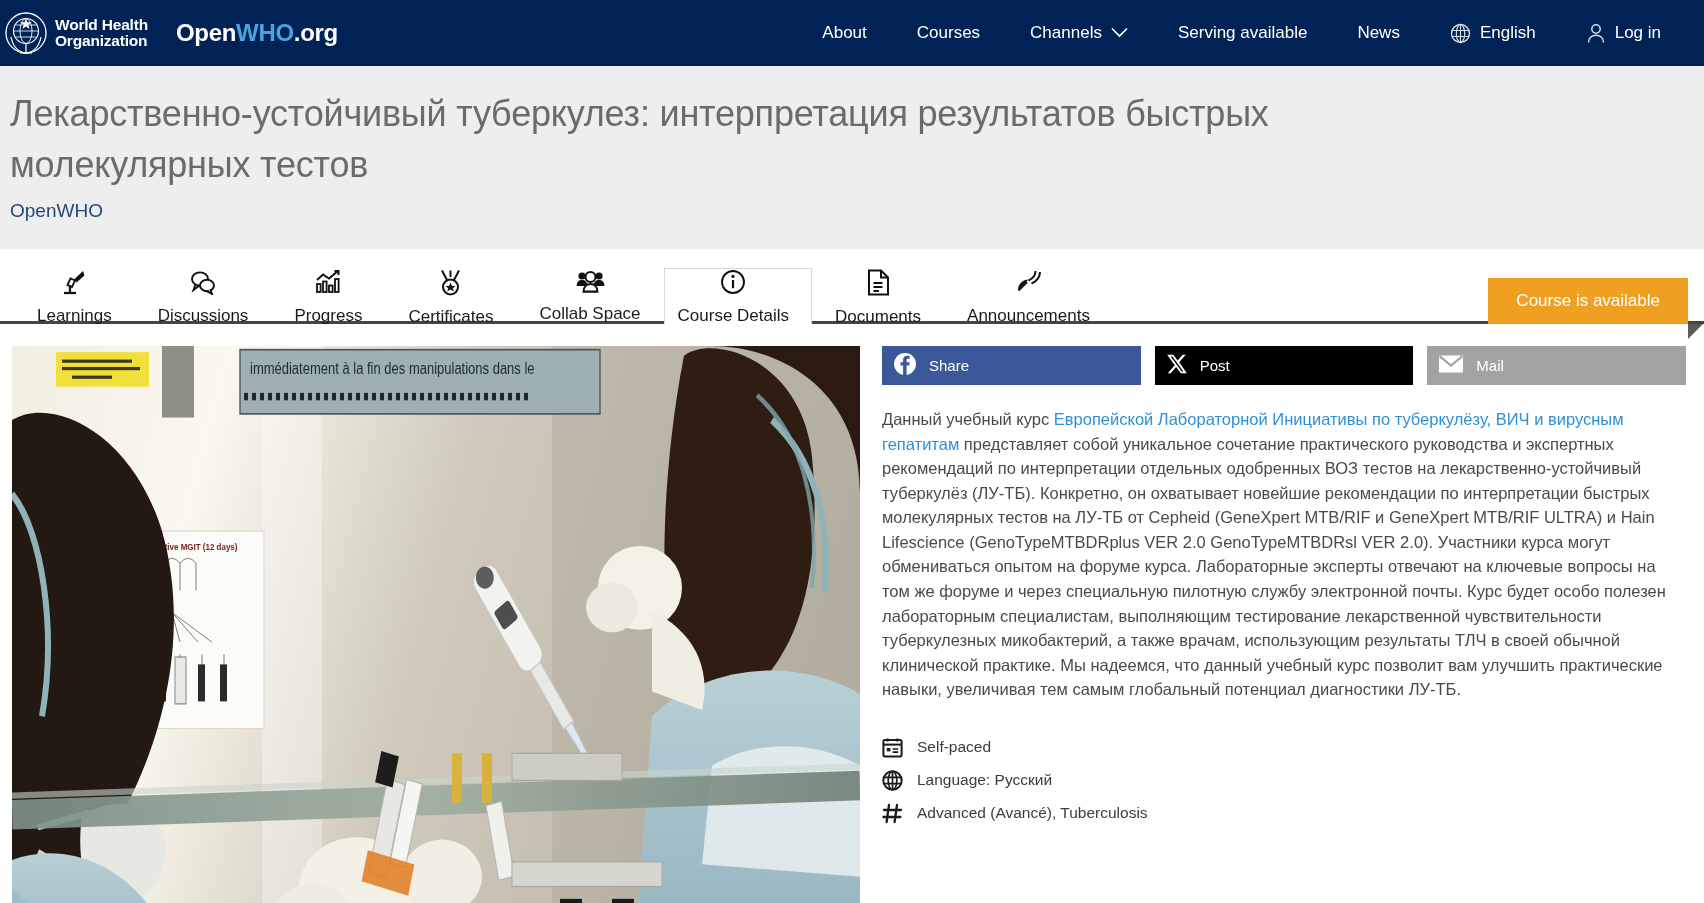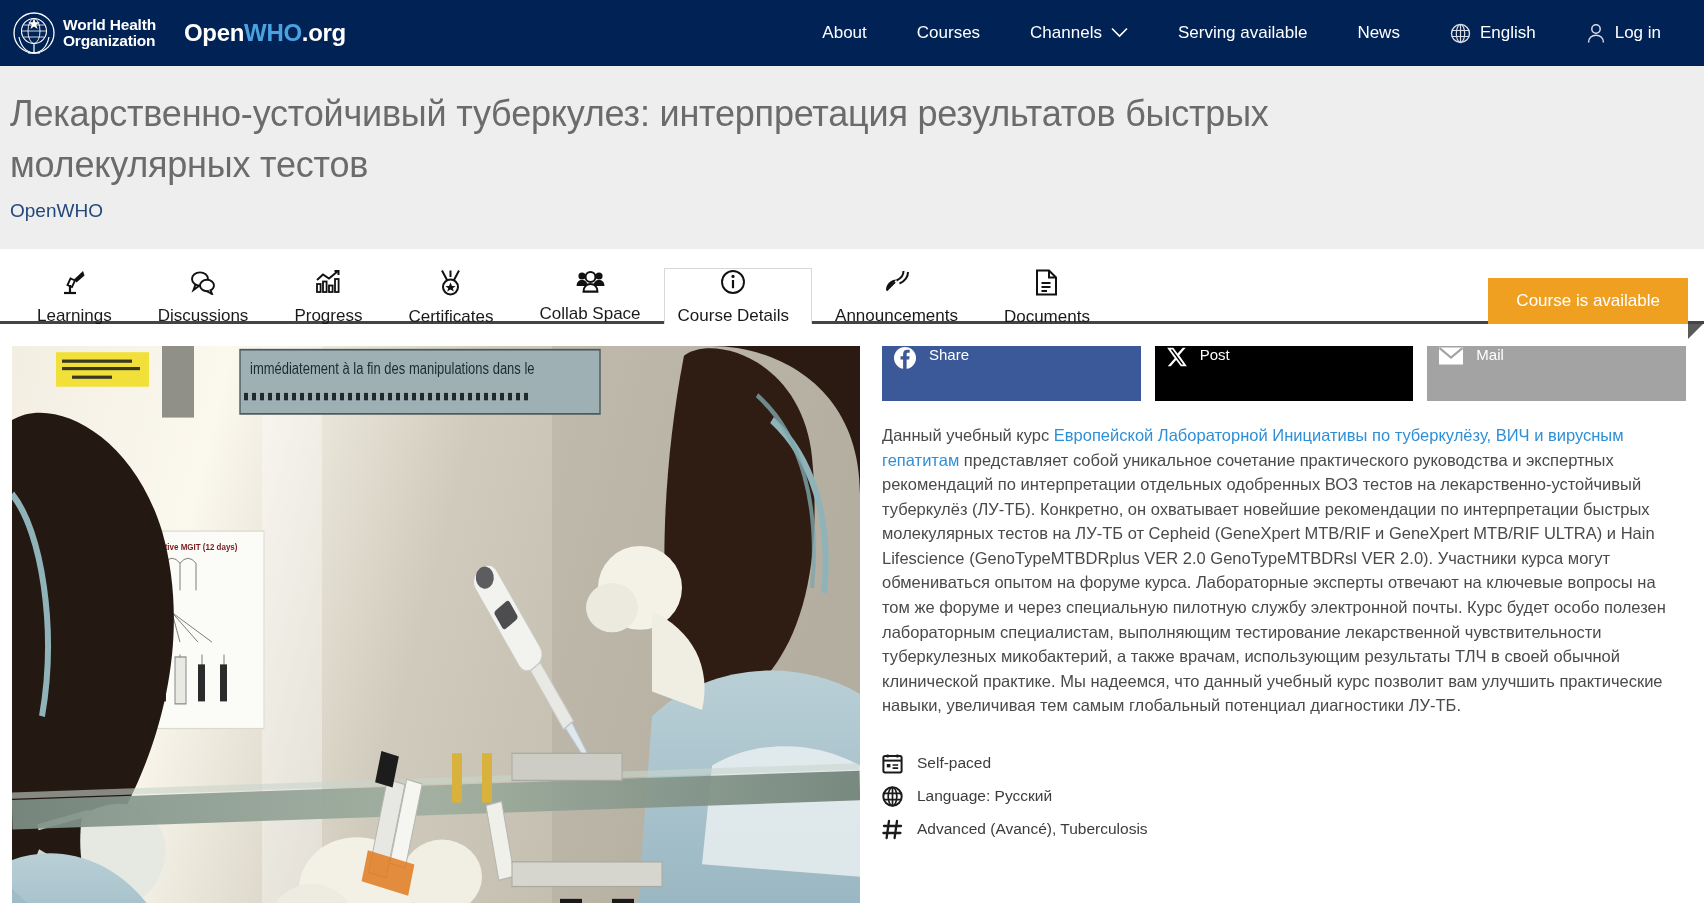--- a/index.html
+++ b/index.html
@@ -9,21 +9,21 @@
     font-family: "Liberation Sans", sans-serif;
     overflow: hidden;
   }
 
   
   .topnav {
     height: 66px;
     background: #002255;
     display: flex;
     align-items: center;
-    padding: 0 18px 0 12px;
+    padding: 0 18px 0 4px;
     color: #ffffff;
     white-space: nowrap;
   }
   .brand { display: flex; align-items: center; gap: 14px; }
   .who-logo { display: flex; align-items: center; gap: 7px; }
   .who-emblem { width: 44px; height: 44px; flex: 0 0 44px; }
   .who-text {
     font-size: 15.5px; font-weight: bold; line-height: 1.03;
     letter-spacing: -0.2px; color: #ffffff;
   }
@@ -153,22 +153,23 @@
     min-width: 0;
     padding-right: 4px;
   }
   .share-row {
     display: flex;
     gap: 14px;
     margin-bottom: 22px;
   }
   .share-btn {
     flex: 1 1 0;
-    height: 55px;
+    height: 39px;
     display: flex;
+    align-items: center;
     gap: 12px;
     padding: 0 11px;
     color: #ffffff;
     font-size: 15px;
     cursor: pointer;
   }
   .share-fb { background: #3b5998; }
   .share-x  { background: #000000; }
   .share-mail { background: #a3a3a3; }
 
@@ -340,39 +341,39 @@
           <circle cx="13" cy="13" r="11" fill="none" stroke="#111" stroke-width="1.9"></circle>
           <circle cx="13" cy="7.4" r="1.6" fill="#111"></circle>
           <path d="M13 11 V19.2" stroke="#111" stroke-width="2.2" fill="none"></path>
         </svg>
       </span>
       <span>Course Details</span>
     </div>
 
     <div class="tab">
       <span>
+        <svg width="23" height="27" viewBox="0 0 23 27">
+          <path d="M2 1.5 H14 L21 8.5 V25.5 H2 Z" fill="none" stroke="#111" stroke-width="2"></path>
+          <path d="M14 1.5 V8.5 H21" fill="none" stroke="#111" stroke-width="2"></path>
+          <path d="M6.5 14 H15.5 M6.5 18 H15.5 M6.5 22 H12" stroke="#111" stroke-width="1.8" fill="none"></path>
+        </svg>
+      </span>
+      <span>Documents</span>
+    </div>
+
+    <div class="tab">
+      <span>
         <svg width="27" height="26" viewBox="0 0 27 26">
           <path d="M3 21 C3 15 8 10.5 13.5 10.5 L4.5 20 Z" fill="#111"></path>
           <path d="M3.5 21.5 L12 13" stroke="#111" stroke-width="2" fill="none"></path>
           <path d="M13.5 11.5 C18 9.5 20.5 6 20.5 2" fill="none" stroke="#111" stroke-width="2"></path>
           <path d="M16.5 14.5 C22 12 25 8 25 3" fill="none" stroke="#111" stroke-width="2"></path>
         </svg>
       </span>
       <span>Announcements</span>
-    </div>
-
-    <div class="tab">
-      <span>
-        <svg width="23" height="27" viewBox="0 0 23 27">
-          <path d="M2 1.5 H14 L21 8.5 V25.5 H2 Z" fill="none" stroke="#111" stroke-width="2"></path>
-          <path d="M14 1.5 V8.5 H21" fill="none" stroke="#111" stroke-width="2"></path>
-          <path d="M6.5 14 H15.5 M6.5 18 H15.5 M6.5 22 H12" stroke="#111" stroke-width="1.8" fill="none"></path>
-        </svg>
-      </span>
-      <span>Documents</span>
     </div>
 
   </div>
 </div>
 
 <div class="content">
 
   <div class="course-image">
     <svg viewBox="0 0 848 517" preserveAspectRatio="none" aria-hidden="true">
       <defs>

